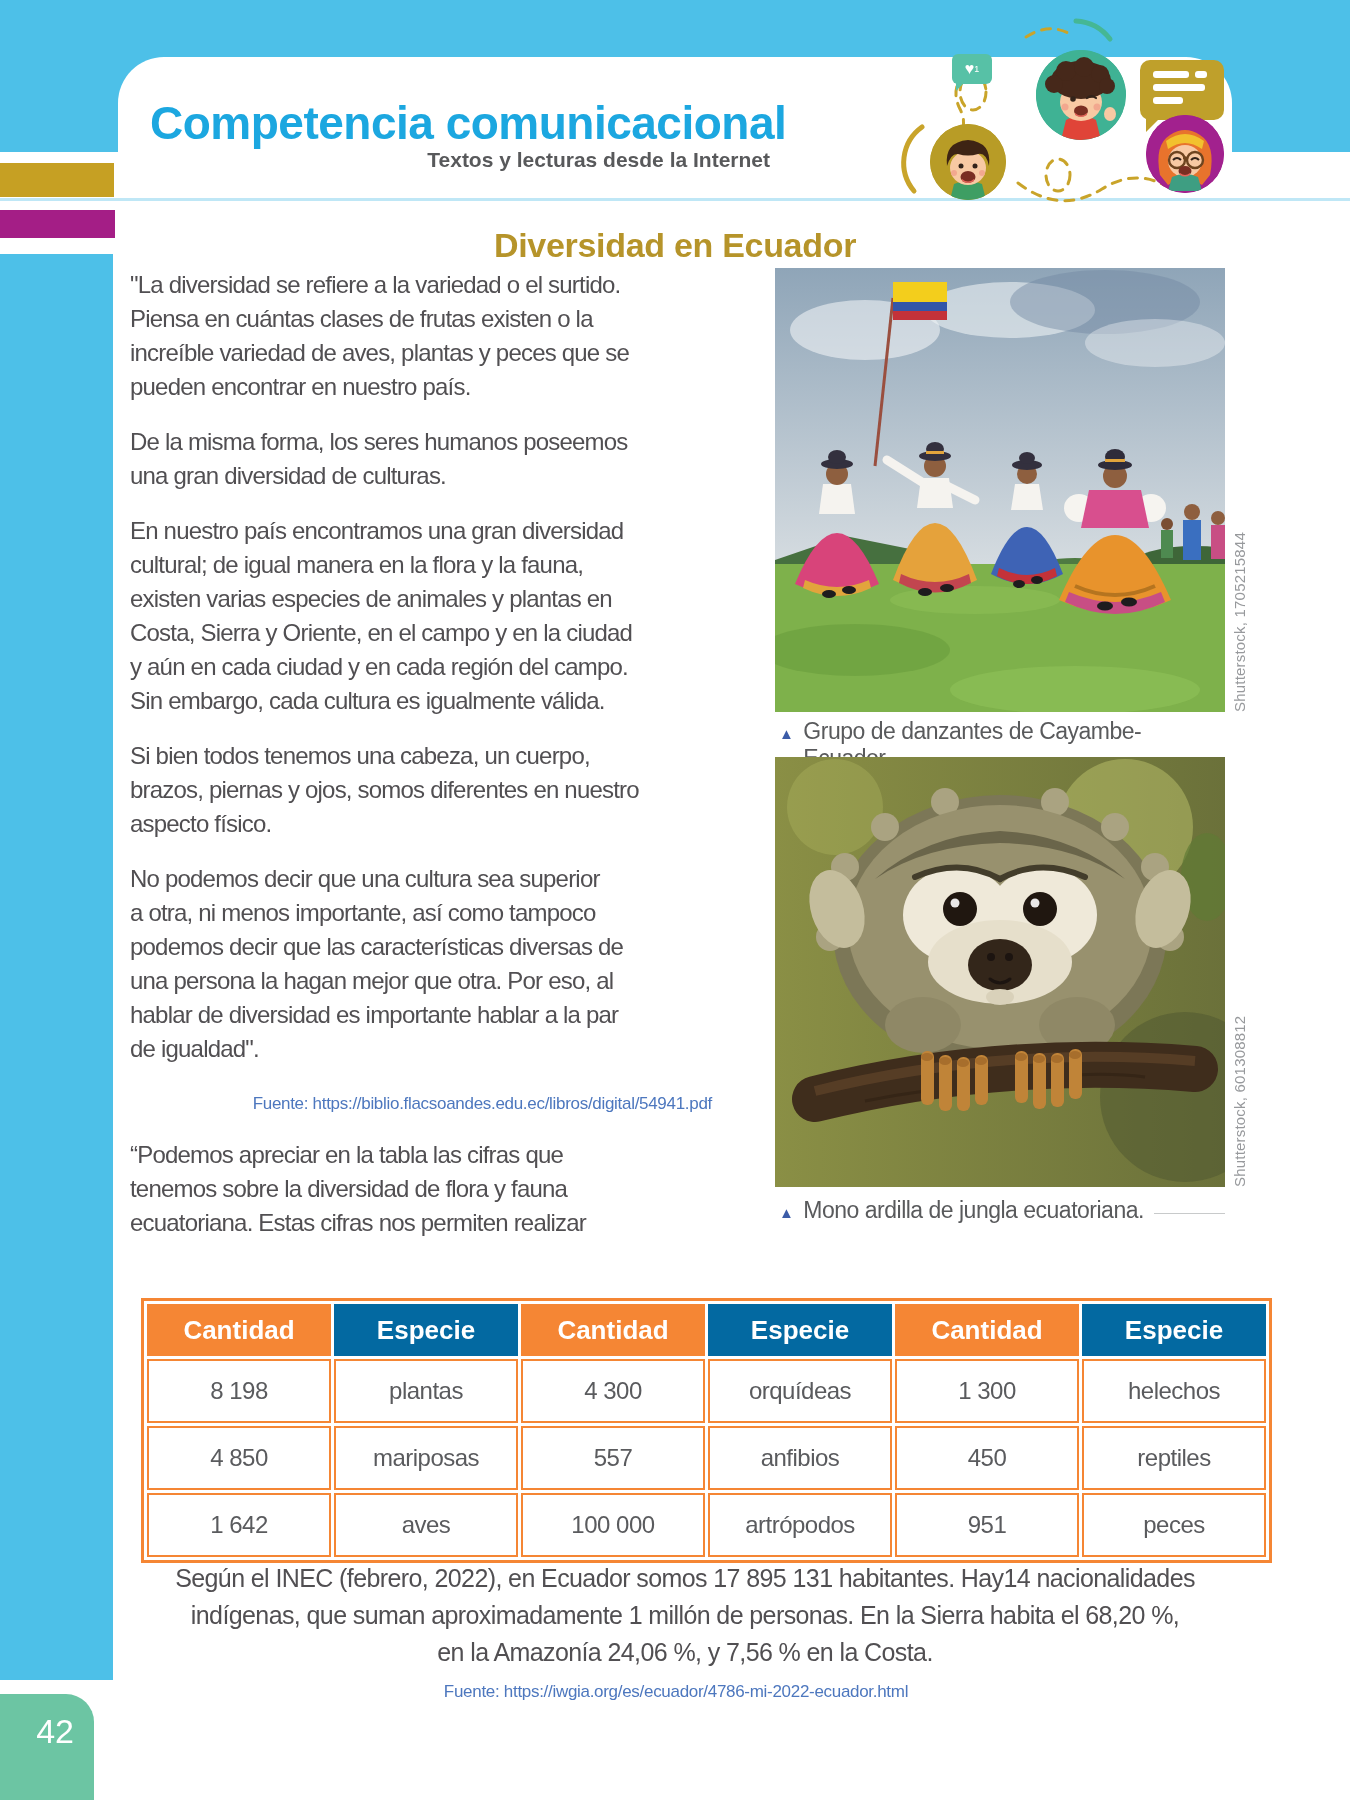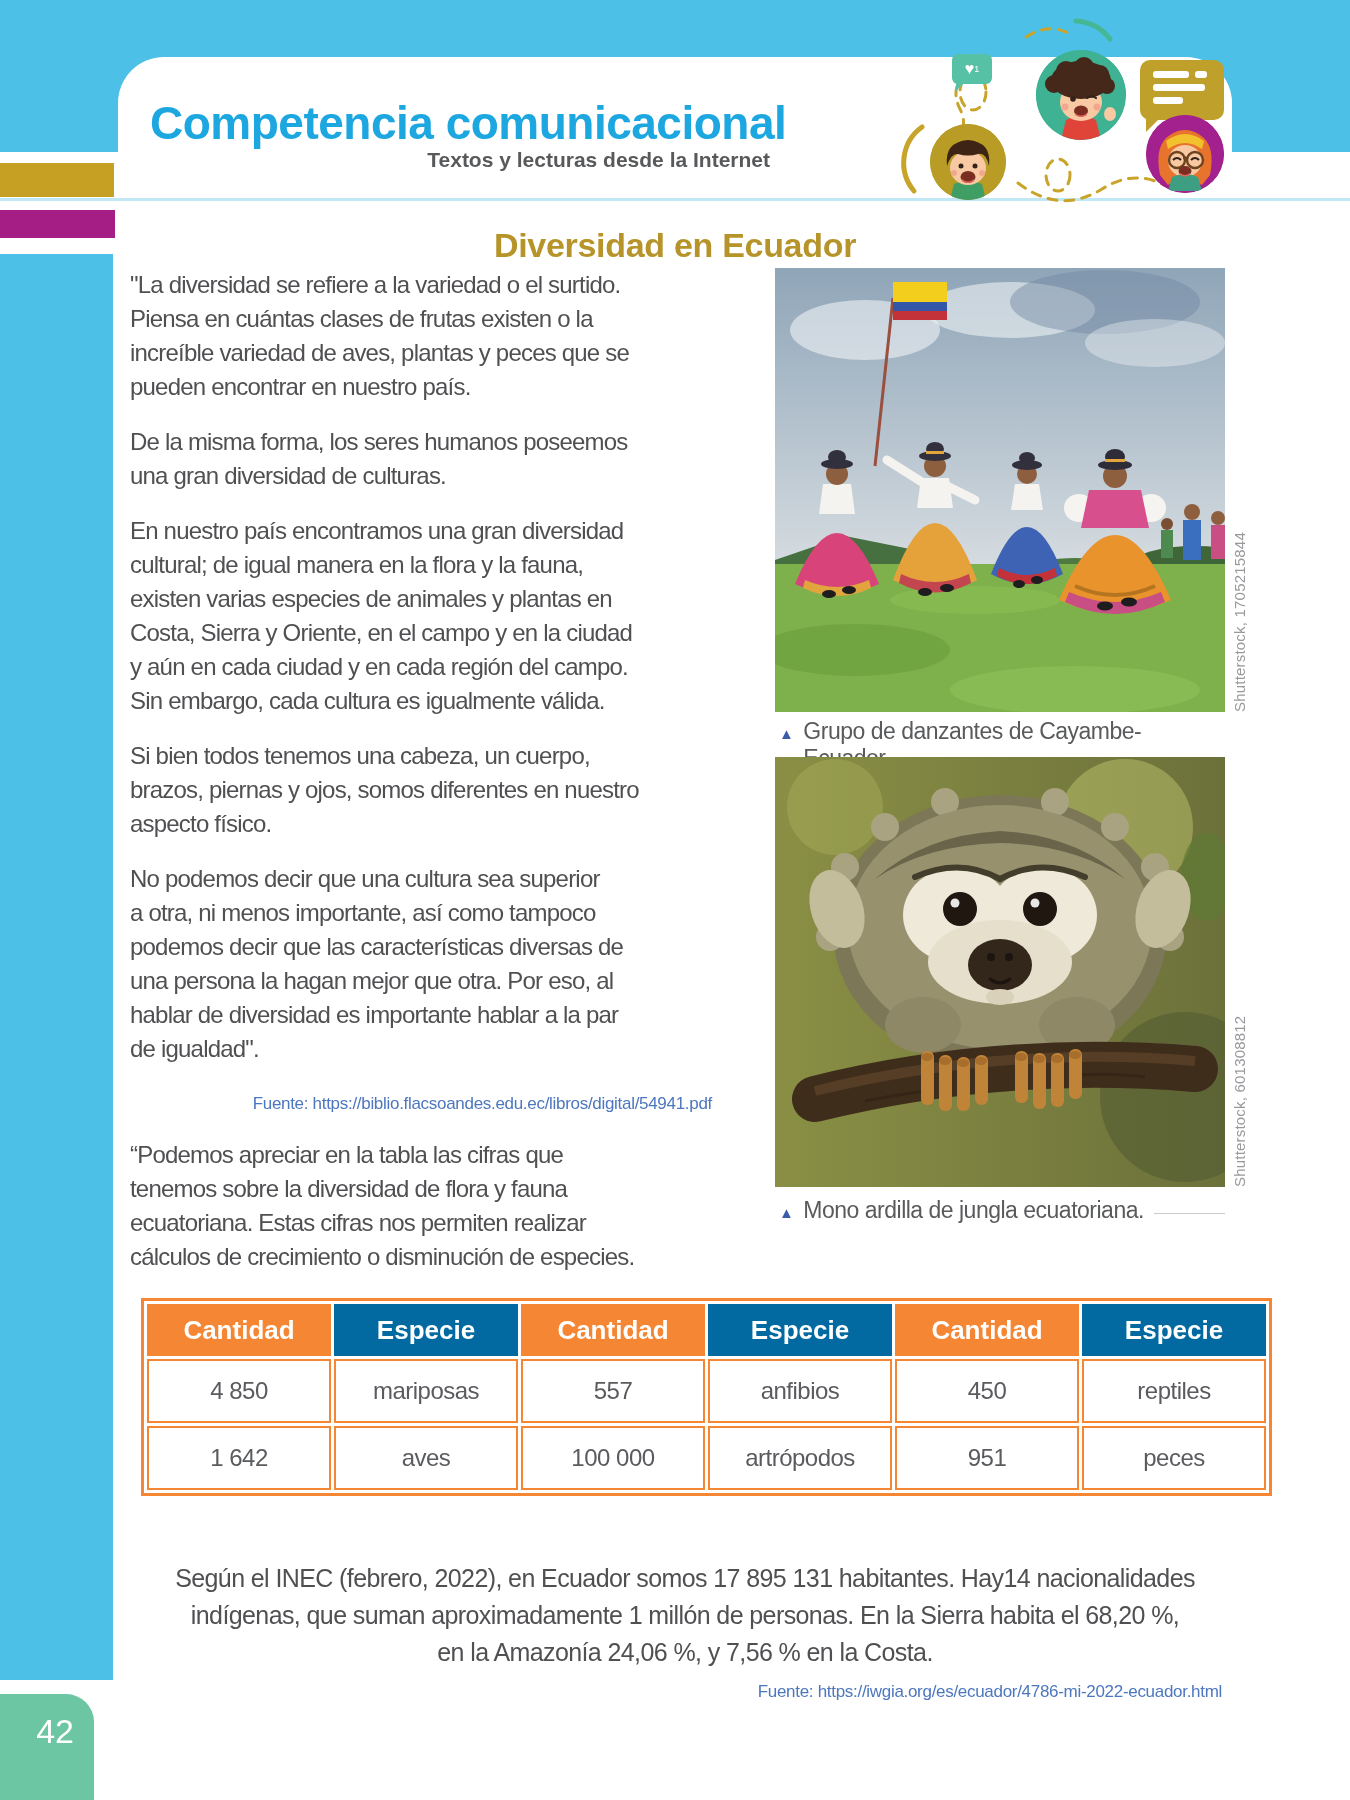--- a/index.html
+++ b/index.html
@@ -65,21 +65,21 @@
   table.sp{border-collapse:separate;border-spacing:3px;background:#fff;border:3px solid #F58634;margin-left:9px;}
   table.sp th{width:178px;height:50px;font-size:26px;font-weight:bold;color:#fff;text-align:center;}
   table.sp th.c-or{background:#F58634;}
   table.sp th.c-ye{background:#0369a1;}
   table.sp td{width:178px;height:58px;border:2px solid #F58634;background:#fff;text-align:center;
               font-size:24px;color:#5A5B5E;letter-spacing:-0.5px;}
 
   
   .closing{left:130px;top:1560px;width:1110px;font-size:25px;letter-spacing:-0.6px;line-height:37px;color:#514F52;text-align:center;}
   .closing .ln{white-space:nowrap;}
-  .source-2{left:130px;top:1682px;width:1092px;text-align:right;font-size:17px;color:#4D77BE;
+  .source-2{left:130px;top:1682px;width:1092px;text-align:center;font-size:17px;color:#4D77BE;
             letter-spacing:-0.3px;text-decoration:none;display:block;}
 
   
   .page-badge{left:0;top:1694px;width:94px;height:106px;background:#6CC5A3;border-radius:0 28px 0 0;
               color:#fff;font-size:34px;text-align:right;padding:18px 20px 0 0;box-sizing:border-box;}
 </style>
 </head>
 <body>
 
 <div class="page">
@@ -209,21 +209,20 @@
       <span class="ln" style="display:block">podemos decir que las características diversas de</span>
       <span class="ln" style="display:block">una persona la hagan mejor que otra. Por eso, al</span>
       <span class="ln" style="display:block">hablar de diversidad es importante hablar a la par</span>
       <span class="ln" style="display:block">de igualdad".</span>
     </p>
     <a href="#" class="source-link">Fuente: https://biblio.flacsoandes.edu.ec/libros/digital/54941.pdf</a>
     <p>
       <span class="ln" style="display:block">“Podemos apreciar en la tabla las cifras que</span>
       <span class="ln" style="display:block">tenemos sobre la diversidad de flora y fauna</span>
       <span class="ln" style="display:block">ecuatoriana. Estas cifras nos permiten realizar</span>
-      <span class="ln" style="display:block">cálculos de crecimiento o disminución de especies.</span>
     </p>
   </div>
 
   <div class="abs fig1">
     <svg viewBox="0 0 450 444" preserveAspectRatio="none">
       <defs>
         <linearGradient id="sky" x1="0" y1="0" x2="0" y2="1">
           <stop offset="0" stop-color="#8FA5B8"></stop>
             <stop offset="1" stop-color="#D8DEE2"></stop>
         </linearGradient>
@@ -390,20 +389,28 @@
       <tbody>
           <tr>
         <th class="c-or">Cantidad</th>
         <th class="c-ye">Especie</th>
         <th class="c-or">Cantidad</th>
         <th class="c-ye">Especie</th>
         <th class="c-or">Cantidad</th>
         <th class="c-ye">Especie</th>
       </tr>
       <tr>
+        <td>8 198</td>
+        <td>plantas</td>
+        <td>4 300</td>
+        <td>orquídeas</td>
+        <td>1 300</td>
+        <td>helechos</td>
+      </tr>
+      <tr>
         <td>4 850</td>
         <td>mariposas</td>
         <td>557</td>
         <td>anfibios</td>
         <td>450</td>
         <td>reptiles</td>
       </tr>
       <tr>
         <td>1 642</td>
         <td>aves</td>

